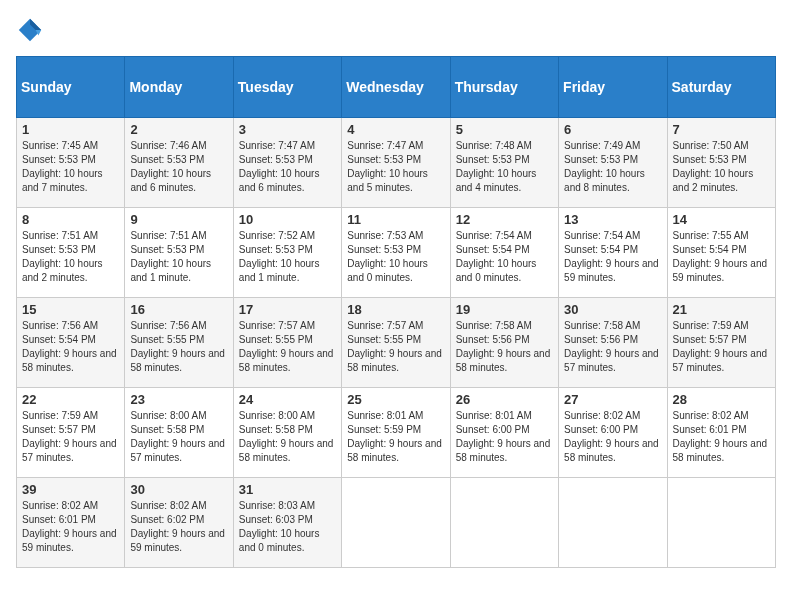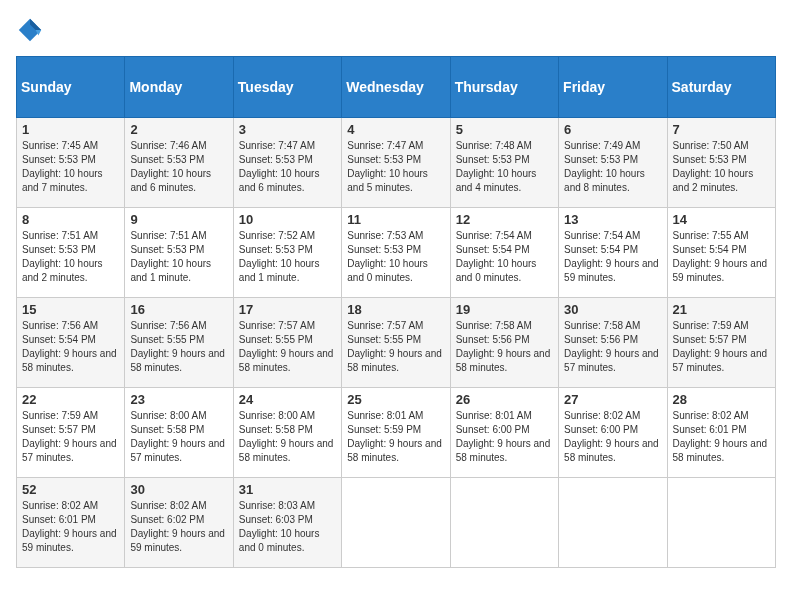--- a/index.html
+++ b/index.html
@@ -344,21 +344,21 @@
         <span class="day-num">28</span>
         <div class="day-info">
           <span>Sunrise: 8:02 AM</span><br>
           <span>Sunset: 6:01 PM</span><br>
           <span>Daylight: 9 hours and 58 minutes.</span>
         </div>
       </td>
       </tr>
       <tr>
         <td>
-        <span class="day-num">52</span>
+        <span class="day-num">39</span>
         <div class="day-info">
           <span>Sunrise: 8:02 AM</span><br>
           <span>Sunset: 6:01 PM</span><br>
           <span>Daylight: 9 hours and 59 minutes.</span>
         </div>
       </td>
         <td>
         <span class="day-num">30</span>
         <div class="day-info">
           <span>Sunrise: 8:02 AM</span><br>

